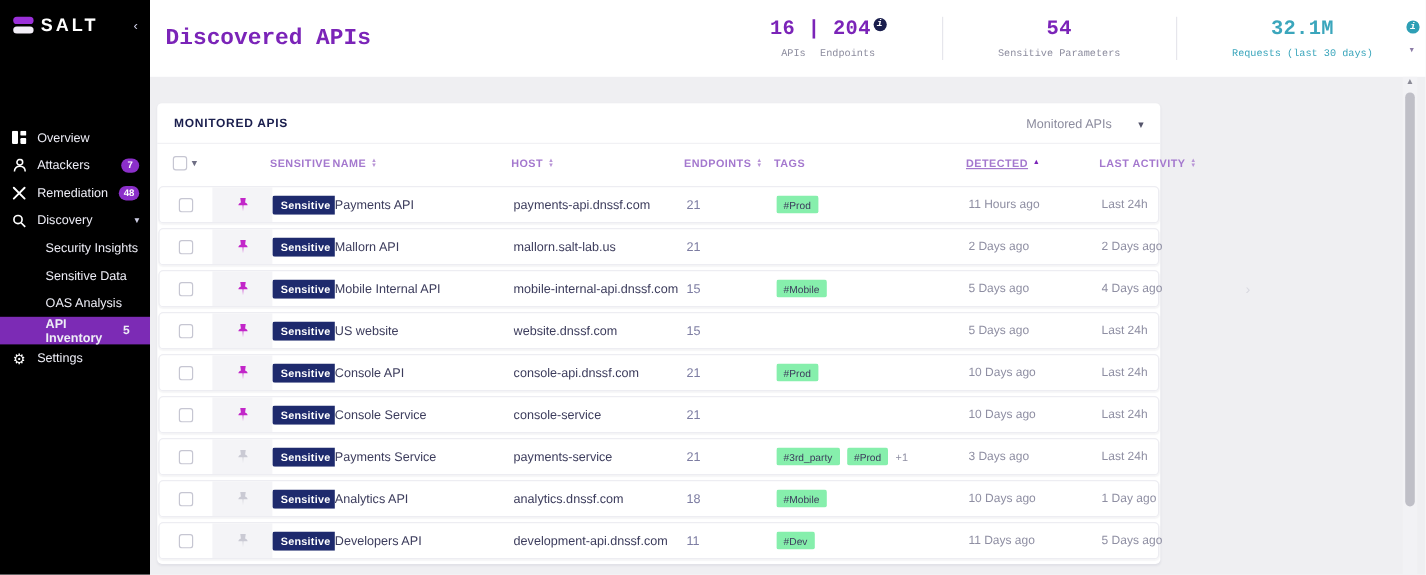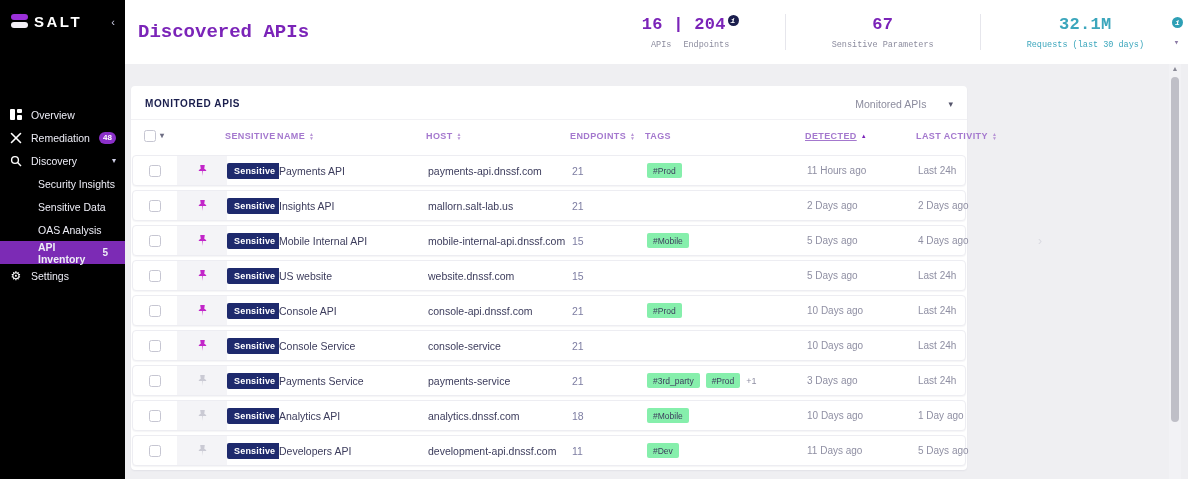--- a/index.html
+++ b/index.html
@@ -99,20 +99,30 @@
           <svg width="12" height="11" viewBox="0 0 12 11" fill="#fff">
             <rect x="0" y="0" width="5" height="11" rx="1"></rect>
             <rect x="7" y="0" width="5" height="4" rx="1"></rect>
             <rect x="7" y="6" width="5" height="5" rx="1"></rect>
           </svg>
         </span>
         <span>Overview</span>
       </div>
       <div class="nav-item">
         <span class="ic">
+          <svg width="11" height="12" viewBox="0 0 11 12" fill="none" stroke="#fff" stroke-width="1.3">
+            <circle cx="5.5" cy="3.2" r="2.4"></circle>
+            <path d="M1 11 c0-3 2-4.4 4.5-4.4 S10 8 10 11"></path>
+          </svg>
+        </span>
+        <span>Attackers</span>
+        <span class="nav-badge">7</span>
+      </div>
+      <div class="nav-item">
+        <span class="ic">
           <svg width="12" height="12" viewBox="0 0 12 12" stroke="#fff" stroke-width="1.6" stroke-linecap="round">
             <path d="M1.5 1.5 L10.5 10.5"></path>
             <path d="M10.5 1.5 L1.5 10.5"></path>
           </svg>
         </span>
         <span>Remediation</span>
         <span class="nav-badge">48</span>
       </div>
       <div class="nav-item">
         <span class="ic">
@@ -151,21 +161,21 @@
   <div class="stats" id="stats">
       <div class="stat">
         <div class="stat-value">16 | 204<span class="info-dot navy">i</span></div>
         <div class="stat-labels">
           <span class="stat-label">APIs</span>
           <span class="stat-label">Endpoints</span>
         </div>
       </div>
       <div class="stat-divider"></div>
       <div class="stat">
-        <div class="stat-value">67</div>
+        <div class="stat-value">54</div>
         <div class="stat-labels">
           <span class="stat-label">Sensitive Parameters</span>
         </div>
       </div>
       <div class="stat-divider"></div>
       <div class="stat">
         <div class="stat-value teal">32.1M</div>
         <div class="stat-labels">
           <span class="stat-label teal">Requests (last 30 days)</span>
         </div>
@@ -258,21 +268,21 @@
   <div class="tgrid trow">
     <div class="cell c-check">
           <span class="checkbox"></span>
         </div>
     <div class="cell c-pin">
       <svg class="pin-svg" viewBox="0 0 12 14">
             <path class="pin-path pinned" d="M3.5 1 h5 l-0.6 4.2 c1.3 0.5 2.1 1.4 2.3 2.3 h-8.4 c0.2-0.9 1-1.8 2.3-2.3 Z M5.6 7.5 h0.8 L6 13 Z"></path>
           </svg>
     </div>
     <div class="cell c-sensitive"><span class="badge-sensitive">Sensitive</span></div>
-    <div class="cell c-name">Insights API</div>
+    <div class="cell c-name">Mallorn API</div>
     <div class="cell c-host">mallorn.salt-lab.us</div>
     <div class="cell c-endpoints">21</div>
     <div class="cell c-tags"></div>
     <div class="cell c-detected">2 Days ago</div>
     <div class="cell c-last">2 Days ago</div>
     <div class="cell c-chevron"></div>
   </div>
 
   <div class="tgrid trow">
     <div class="cell c-check">

